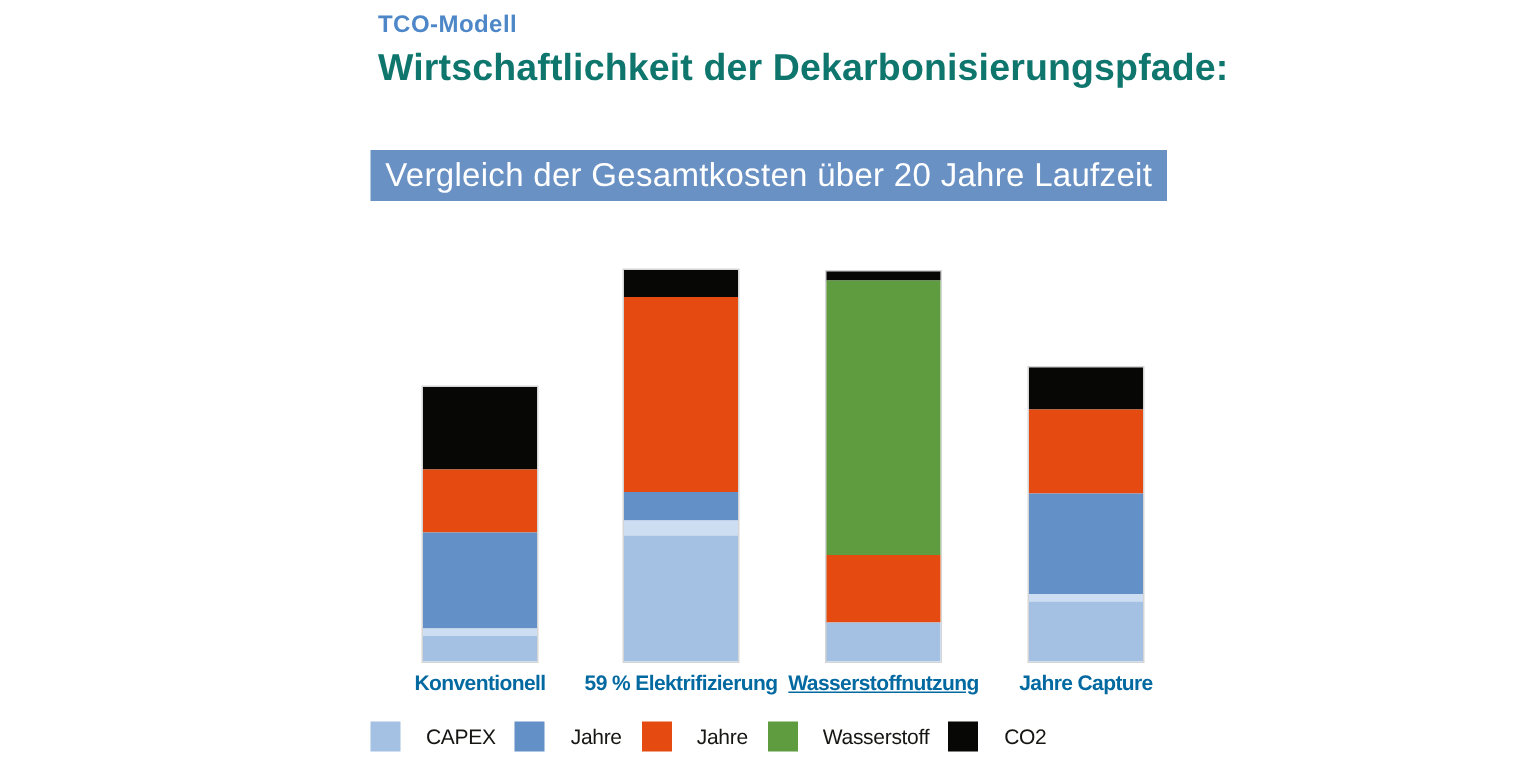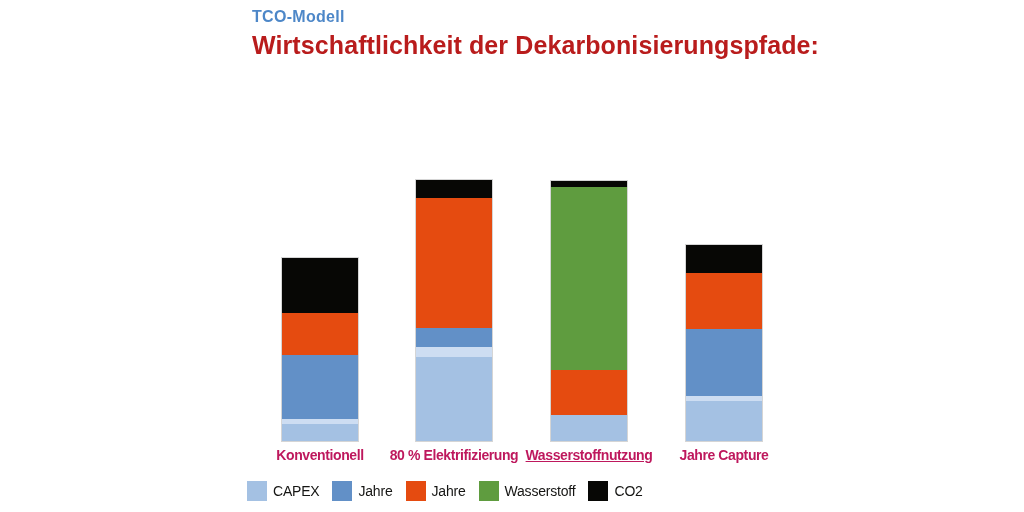--- a/index.html
+++ b/index.html
@@ -23,40 +23,41 @@
   .chart{position:absolute;left:0;top:180px;width:1024px;height:261px;}
   .bar{
     position:absolute;bottom:0;
     display:flex;flex-direction:column-reverse;
     box-shadow:0 0 0 1px rgba(150,150,150,.40);
   }
   .seg{width:100%;}
   .catlabels{position:absolute;left:0;top:447px;width:1024px;height:20px;}
   .catlab{
     position:absolute;top:0;transform:translateX(-50%);
-    white-space:nowrap;font-size:14px;font-weight:700;color:#be185d;letter-spacing:-.4px;
+    white-space:nowrap;font-size:14px;font-weight:700;color:#0369a1;letter-spacing:-.4px;
   }
   .legend{
     position:absolute;left:247px;top:480px;height:22px;
     display:flex;align-items:center;gap:13px;
   }
-  .legitem{display:flex;align-items:center;gap:6px;font-size:14px;color:#151513;letter-spacing:-.2px;}
+  .legitem{display:flex;align-items:center;gap:17px;font-size:14px;color:#151513;letter-spacing:-.2px;}
   .swatch{width:20px;height:20px;display:inline-block;flex:0 0 auto;}
 </style>
 </head>
 <body>
 
 <div class="page">
 
   <div class="kicker" style="color: rgb(77, 135, 200);">TCO-Modell</div>
 
-  <div class="title" style="color: #b91c1c;">
+  <div class="title" style="color: #0f766e;">
     <div>Wirtschaftlichkeit der Dekarbonisierungspfade:</div>
   </div>
 
+  <div class="banner" style="background: rgb(105, 145, 195); color: rgb(255, 255, 255);">Vergleich der Gesamtkosten über 20 Jahre Laufzeit</div>
 
   <div class="chart" id="chart">
       <div class="bar" style="left: 282px; width: 76px;">
         <div class="seg" style="height: 17px; background: rgb(164, 193, 227);"></div>
         <div class="seg" style="height: 5px; background: rgb(205, 221, 242);"></div>
         <div class="seg" style="height: 64px; background: rgb(98, 144, 199);"></div>
         <div class="seg" style="height: 42px; background: rgb(229, 75, 16);"></div>
         <div class="seg" style="height: 55px; background: rgb(7, 7, 5);"></div>
       </div>
       <div class="bar" style="left: 416px; width: 76px;">
@@ -76,21 +77,21 @@
         <div class="seg" style="height: 40px; background: rgb(164, 193, 227);"></div>
         <div class="seg" style="height: 5px; background: rgb(205, 221, 242);"></div>
         <div class="seg" style="height: 67px; background: rgb(98, 144, 199);"></div>
         <div class="seg" style="height: 56px; background: rgb(229, 75, 16);"></div>
         <div class="seg" style="height: 28px; background: rgb(7, 7, 5);"></div>
       </div>
     </div>
 
   <div class="catlabels" id="catlabels">
       <div class="catlab" style="left: 320px;">Konventionell</div>
-      <div class="catlab" style="left: 454px;">80 % Elektrifizierung</div>
+      <div class="catlab" style="left: 454px;">59 % Elektrifizierung</div>
       <div class="catlab" style="left: 589px; text-decoration: underline;">Wasserstoffnutzung</div>
       <div class="catlab" style="left: 724px;">Jahre Capture</div>
     </div>
 
   <div class="legend" id="legend">
       <div class="legitem">
         <span class="swatch" style="background: rgb(164, 193, 227);"></span>
         <span>CAPEX</span>
       </div>
       <div class="legitem">

